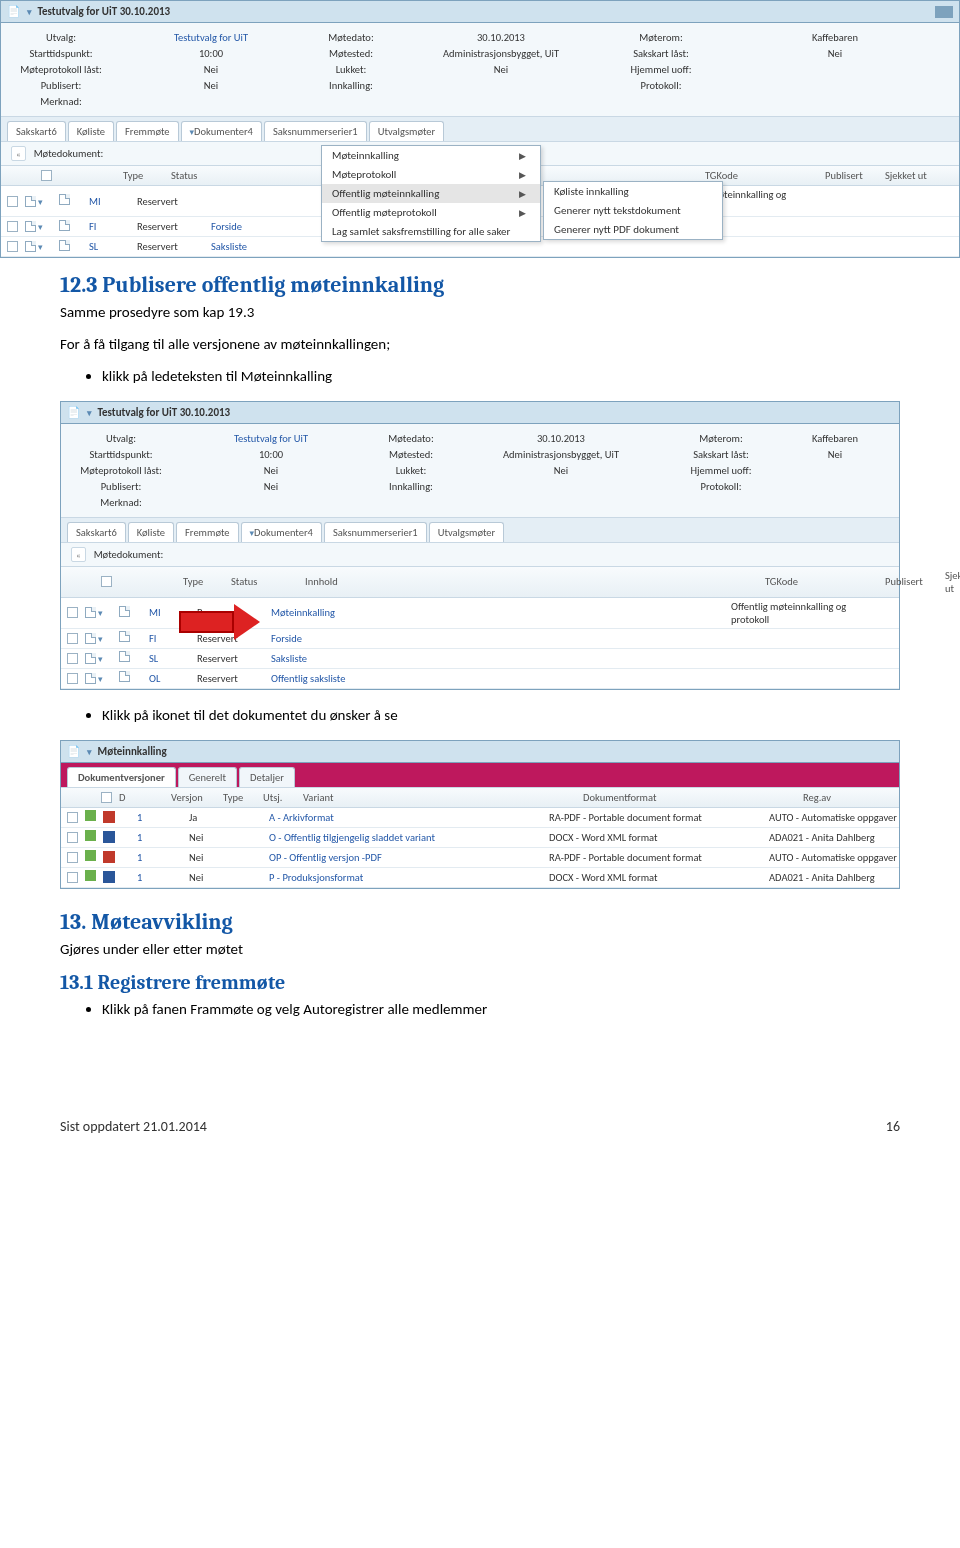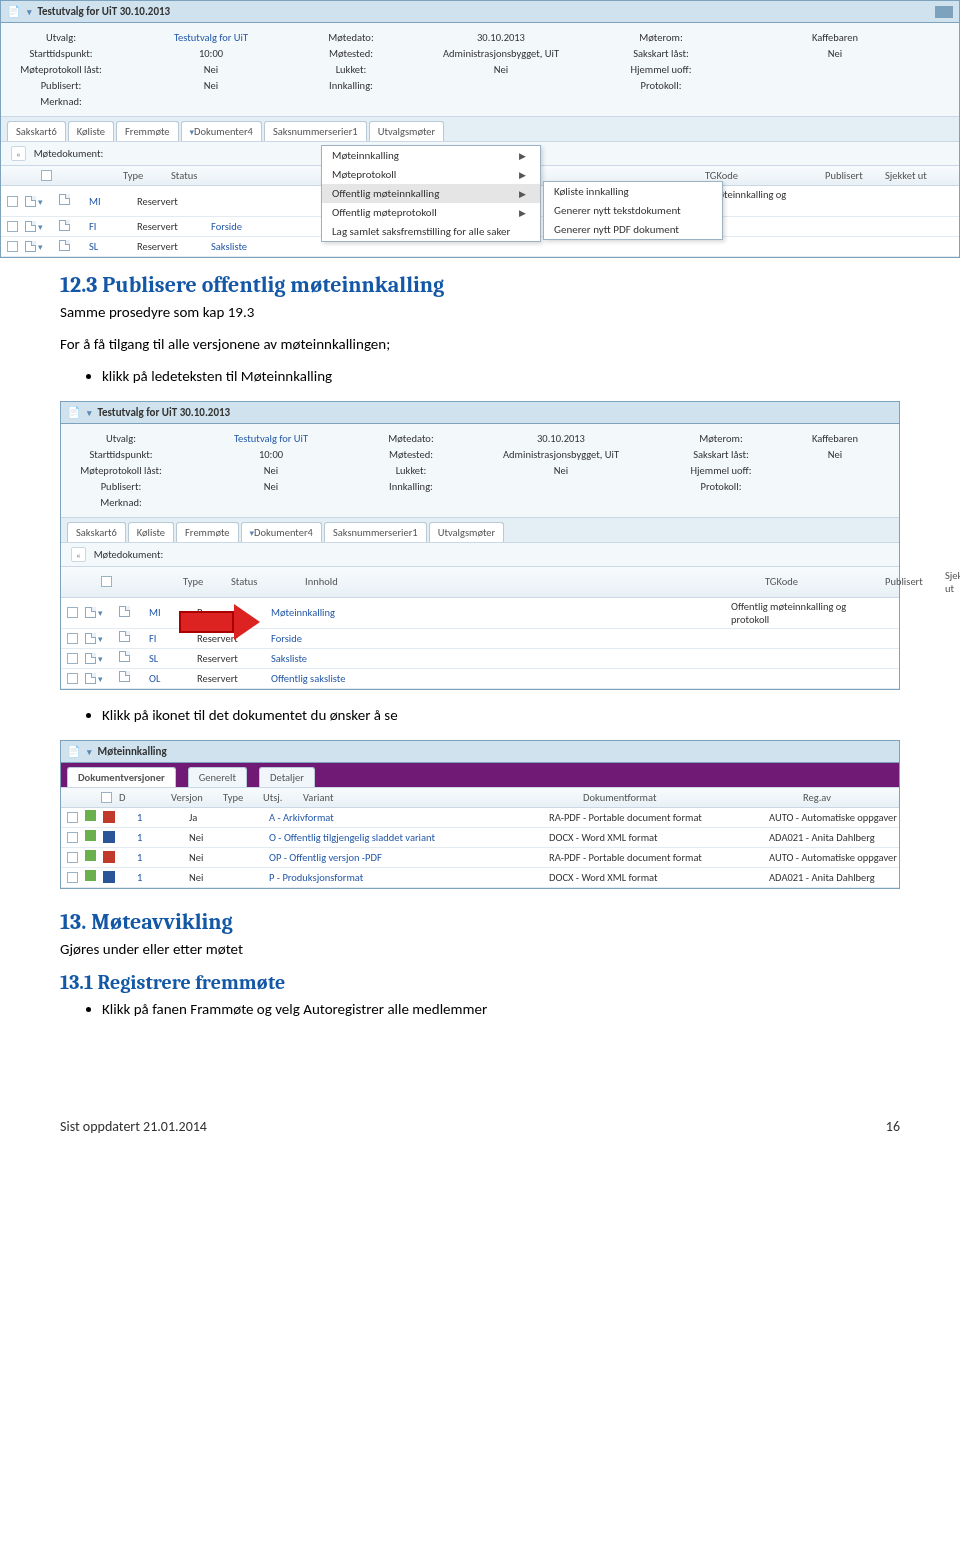--- a/index.html
+++ b/index.html
@@ -152,21 +152,21 @@
     border-top: 18px solid transparent;
     border-bottom: 18px solid transparent;
     border-left: 26px solid #d22;
   }
 
   
   .g-ver { grid-template-columns: 18px 18px 34px 52px 40px 40px 280px 220px 200px 1fr; }
   .ver-icons .pdf { width:12px; height:12px; background:#c0392b; }
   .ver-icons .docx { width:12px; height:12px; background:#2a5699; }
   .tabs-ver {
-    display:flex; gap:12px; padding:4px 6px 0 6px; background:#701a75;
+    display:flex; gap:2px; padding:4px 6px 0 6px; background:#be185d;
     border-bottom:1px solid #c9d8e4; font-size:10.5px;
   }
   .tabs-ver .vtab {
     border:1px solid #b8c9d7; border-bottom:none; padding:3px 10px; border-radius:3px 3px 0 0; background:#f1f6fa; color:#555;
     font-weight: normal;
   }
   .tabs-ver .vtab.sel { background:#fff; font-weight: bold; }
 
   
   h2.sec { color: #1357a6; font-family: Cambria, Georgia, serif; font-size: 22px; font-weight: bold; margin: 14px 0 4px 0; }

